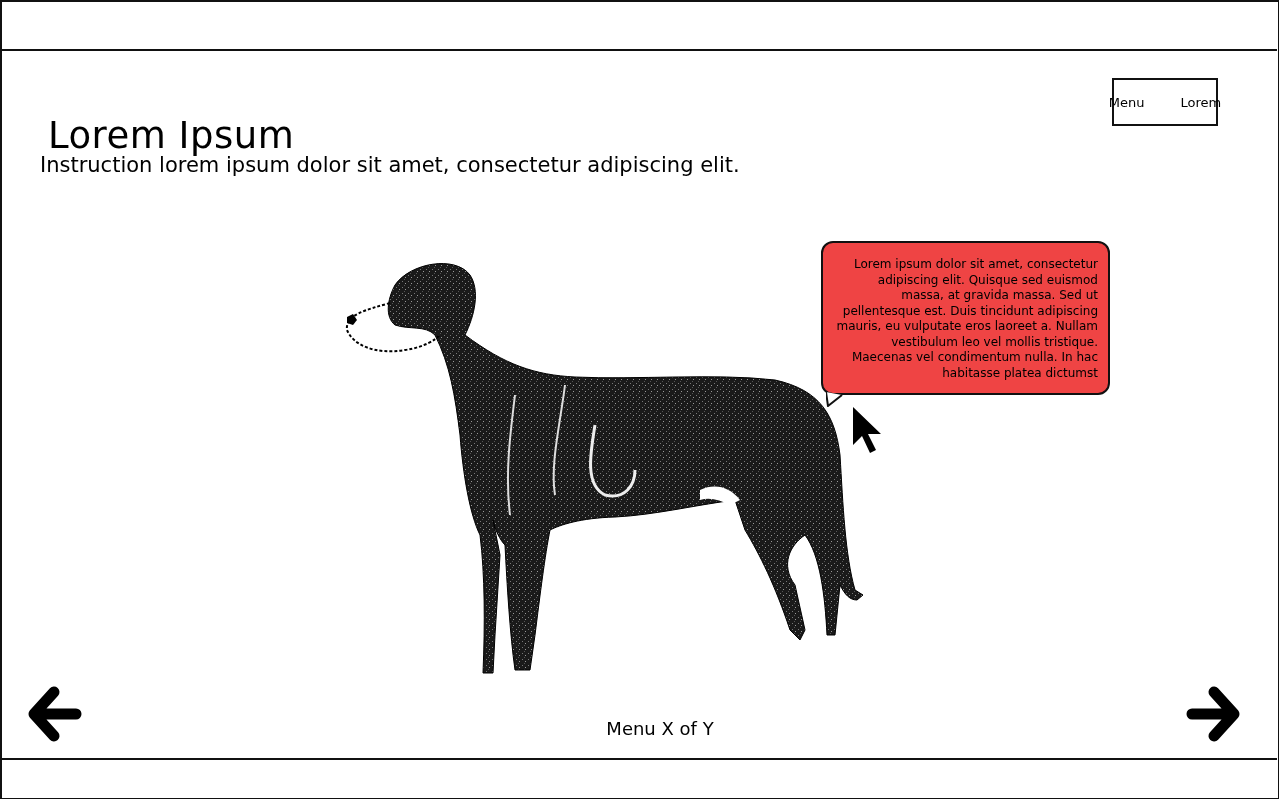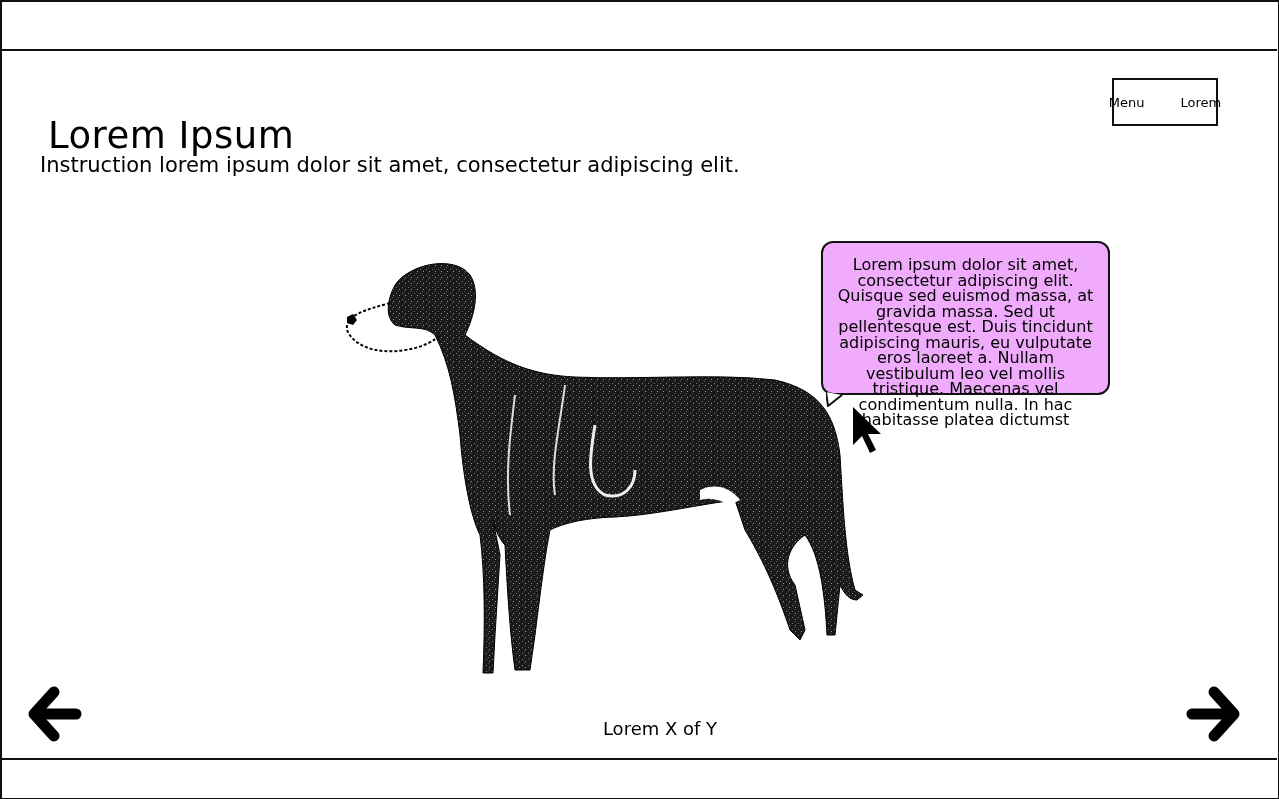--- a/index.html
+++ b/index.html
@@ -13,22 +13,22 @@
                 border-top:2px solid #111; }
   .title { position:absolute; left:40px; top:106px; font-size:37px; font-weight:normal; margin:8px; letter-spacing:0.5px; }
   .subtitle { position:absolute; left:40px; top:153px; font-size:21px; margin:0; }
   .menu-box { position:absolute; left:1112px; top:78px; width:106px; height:48px;
               border:2px solid #111; display:flex; align-items:center; justify-content:center; gap:36px;
               font-size:13px; box-sizing:border-box; }
   .menu-box span { cursor:pointer; }
   .dog-wrap { position:absolute; left:335px; top:255px; width:550px; height:440px; }
   .bubble { position:absolute; left:821px; top:241px; width:289px; height:154px;
             border:2px solid #111; border-radius:12px; box-sizing:border-box;
-            font-size:16px; line-height:15.5px; text-align:center;
-            padding:14px 10px 0 10px; background:#f0abfc; }
+            font-size:12px; line-height:15.5px; text-align:right;
+            padding:14px 10px 0 10px; background:#ef4444; }
   .bubble-tail { position:absolute; left:826px; top:392px; width:22px; height:16px; }
   .cursor { position:absolute; left:851px; top:405px; width:34px; height:52px; }
   .arrow-btn { position:absolute; width:56px; height:60px; cursor:pointer; }
   .arrow-left { left:26px; top:684px; }
   .arrow-right { left:1186px; top:684px; }
   .page-indicator { position:absolute; left:560px; top:718px; width:200px; text-align:center; font-size:18px; }
 </style>
 </head>
 <body>
 
@@ -85,19 +85,19 @@
 <svg class="cursor" viewBox="0 0 34 52">
   <path d="M2,2 L2,40 L11,31 L19,48 L25,45 L17,29 L30,29 Z" fill="#000"></path>
 </svg>
 
 <div class="arrow-btn arrow-left">
   <svg width="56" height="60" viewBox="0 0 56 60">
     <path d="M28,8 L8,30 L28,52 M10,30 L50,30" fill="none" stroke="#000" stroke-width="11" stroke-linecap="round" stroke-linejoin="round"></path>
   </svg>
 </div>
 
-<div class="page-indicator">Lorem X of Y</div>
+<div class="page-indicator">Menu X of Y</div>
 
 <div class="arrow-btn arrow-right">
   <svg width="56" height="60" viewBox="0 0 56 60">
     <path d="M28,8 L48,30 L28,52 M46,30 L6,30" fill="none" stroke="#000" stroke-width="11" stroke-linecap="round" stroke-linejoin="round"></path>
   </svg>
 </div>
 
 </body></html>

